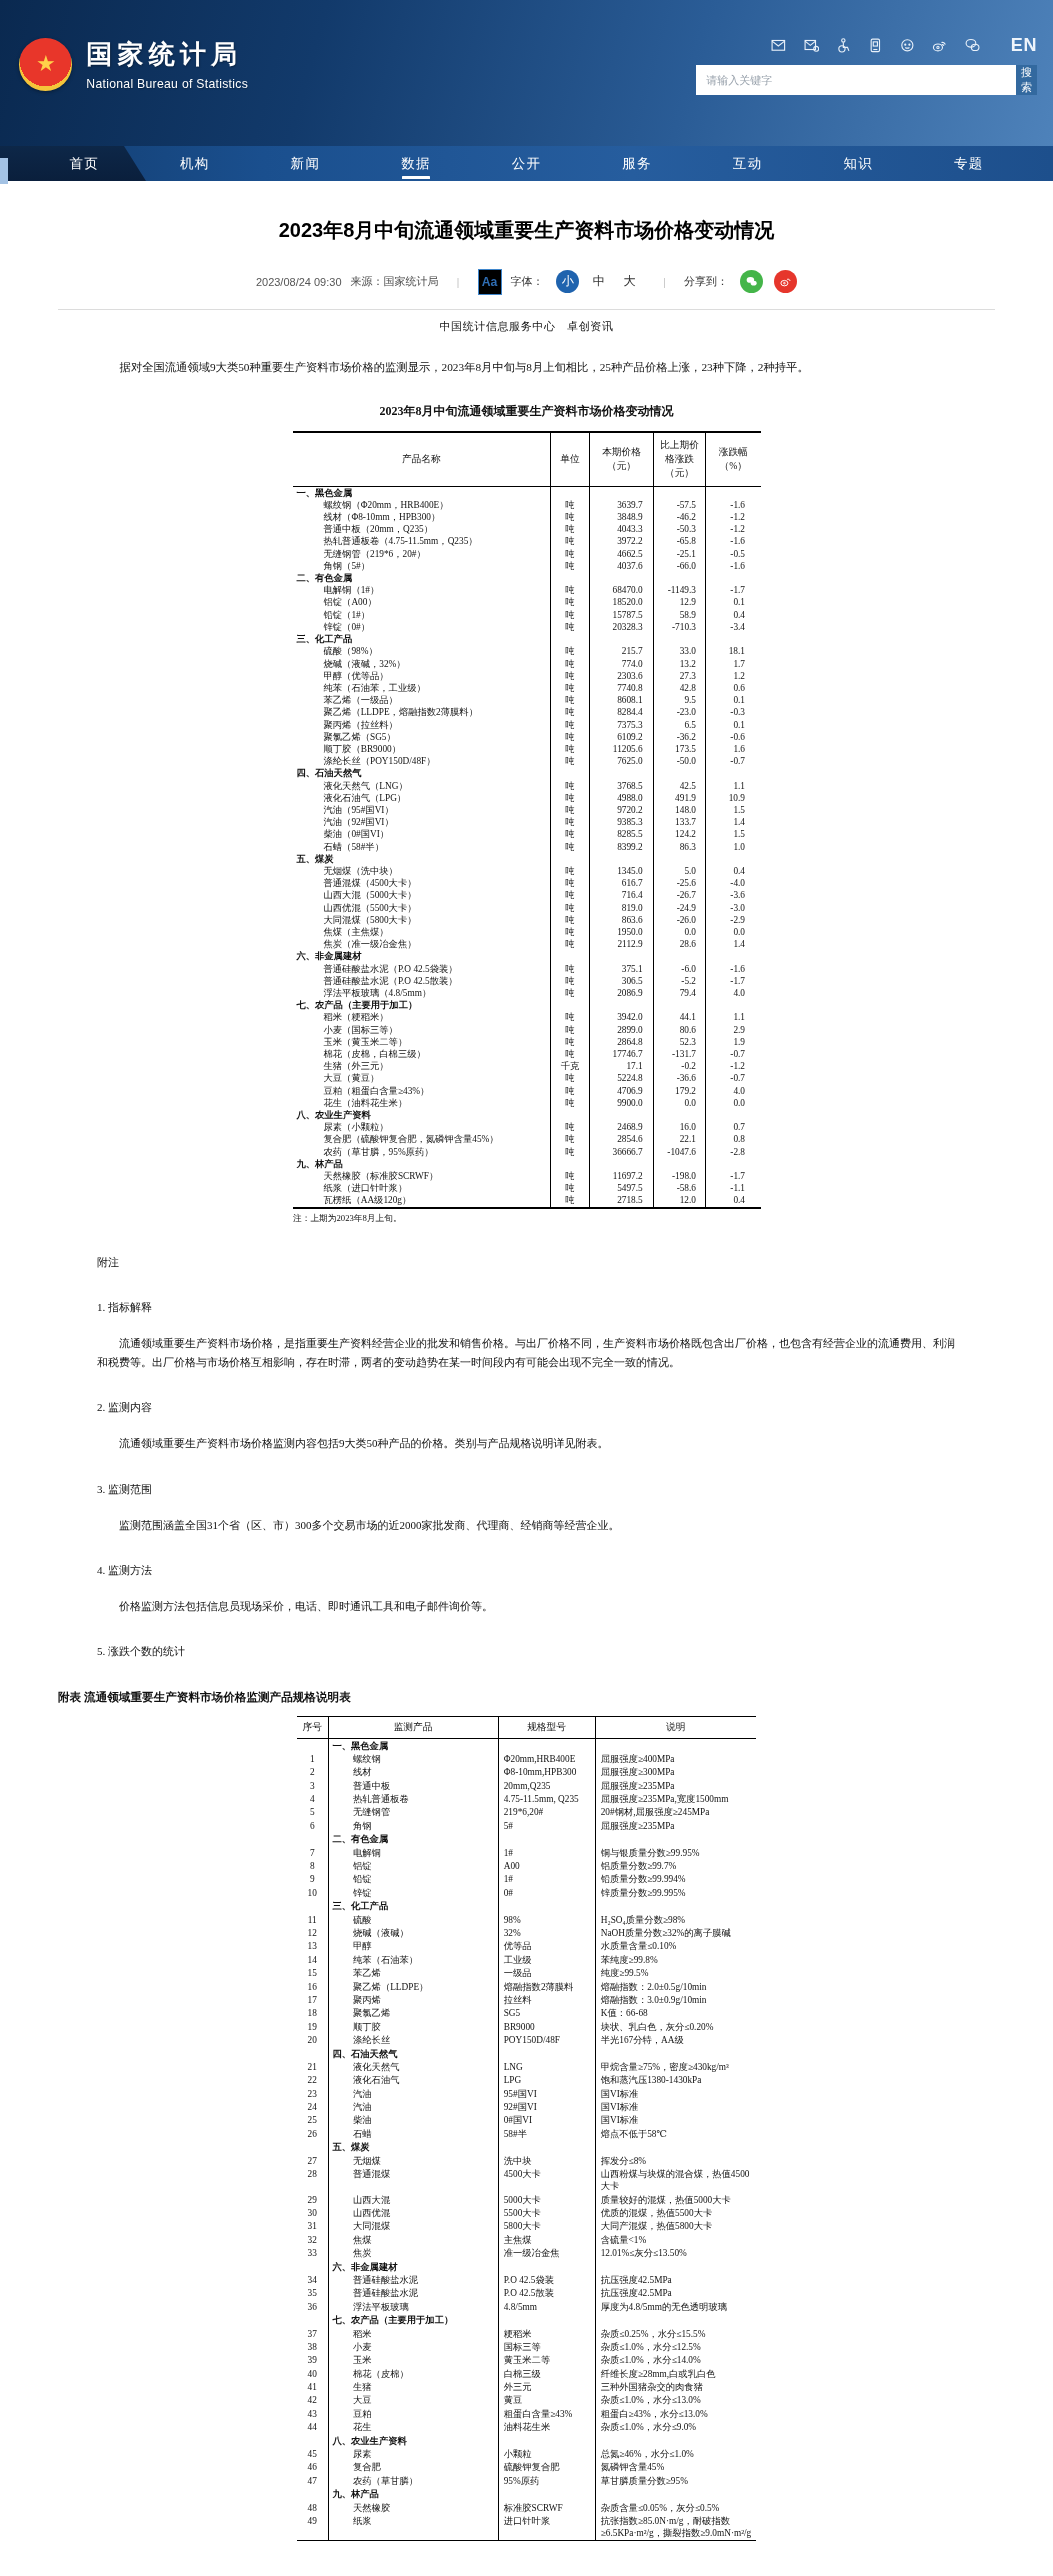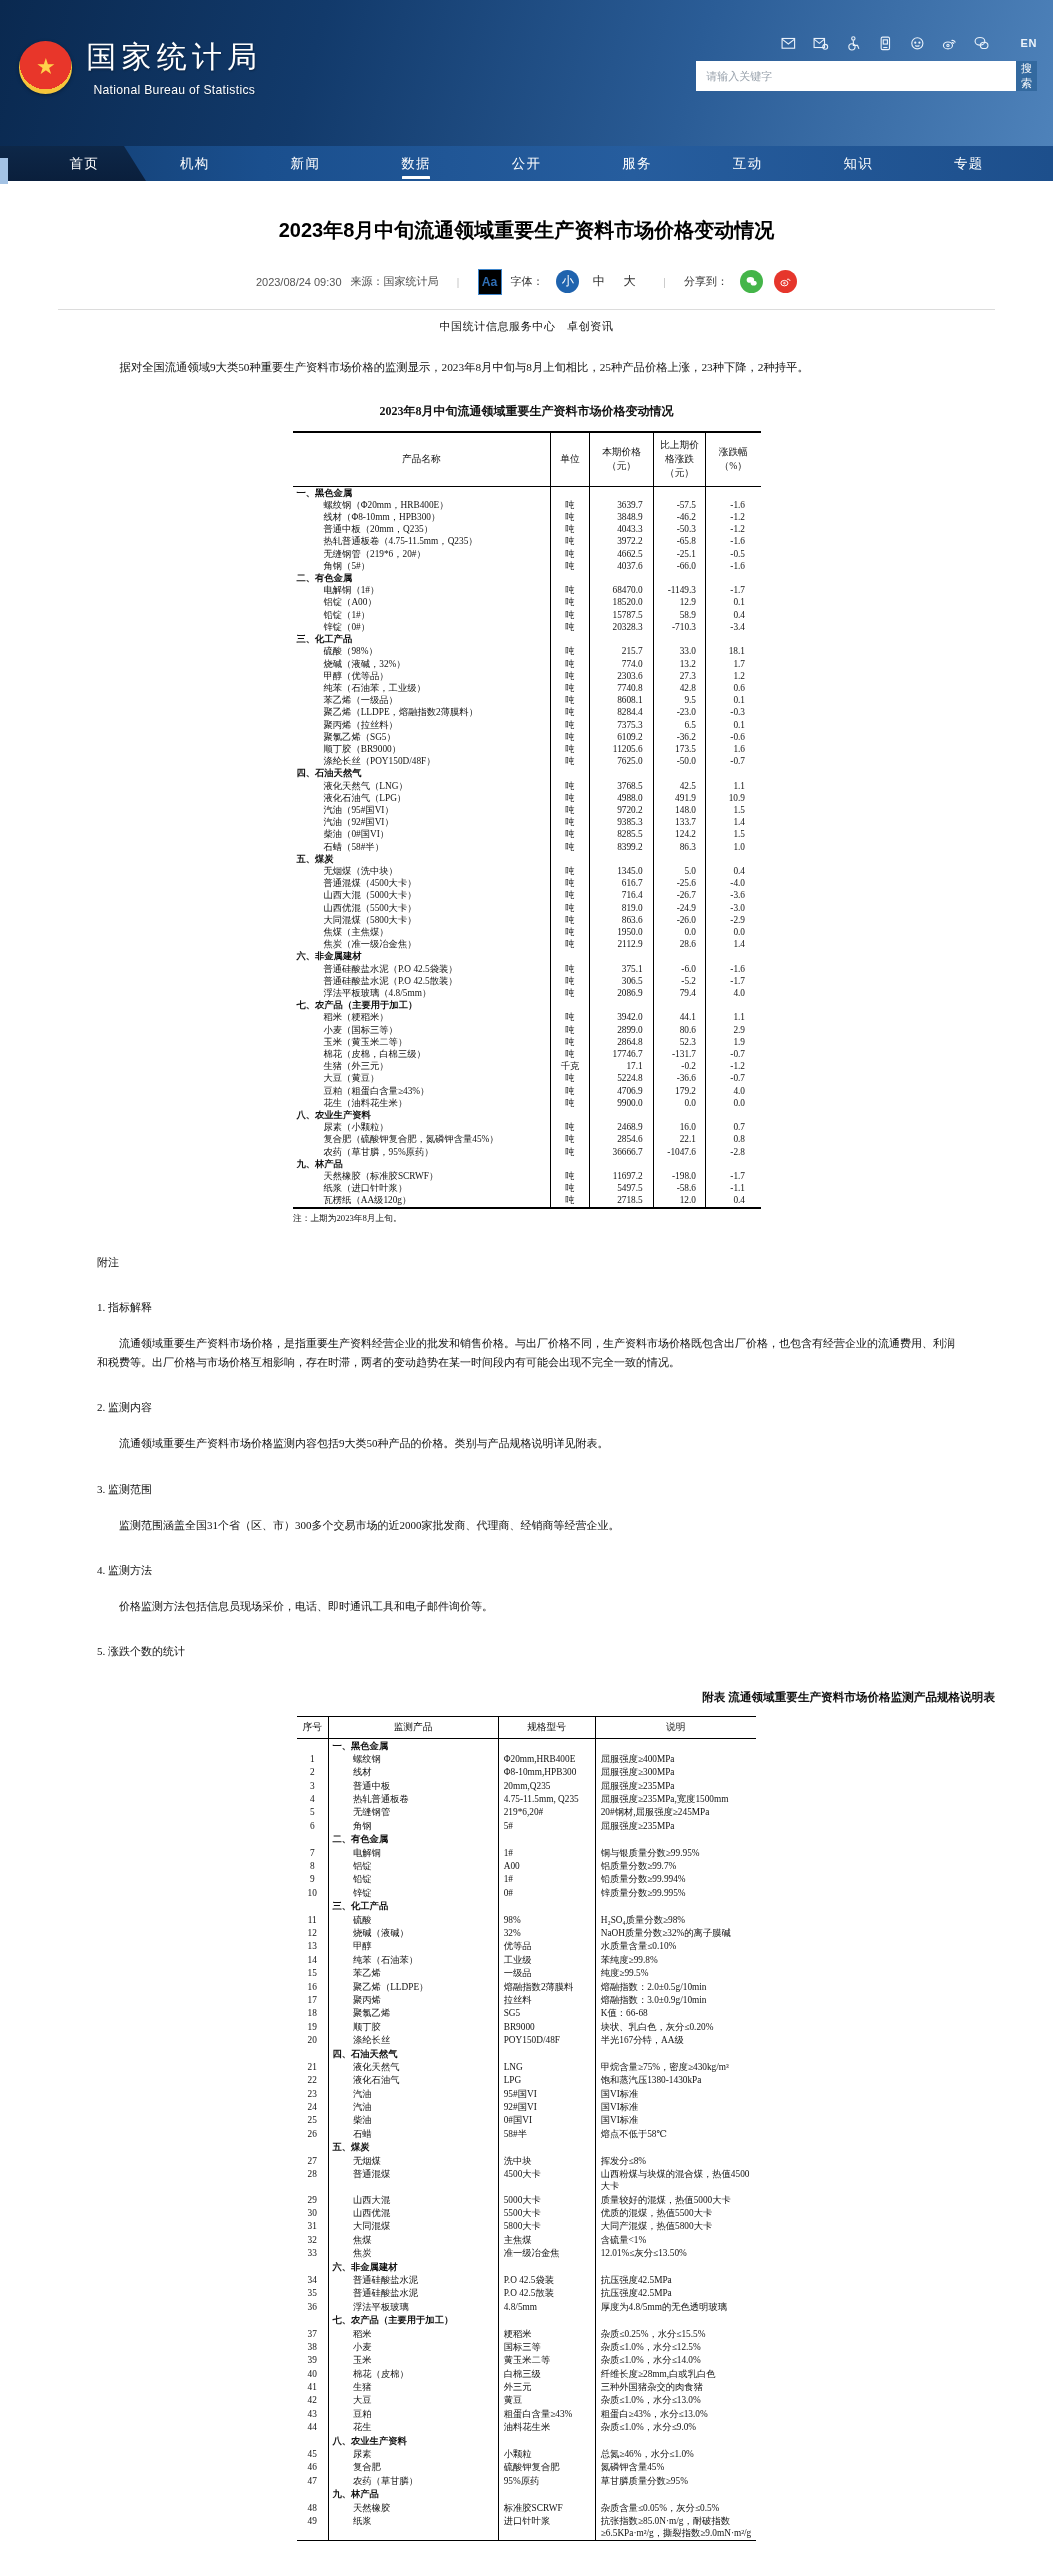--- a/index.html
+++ b/index.html
@@ -9,27 +9,27 @@
 
   
   .site-header { height:146px; position:relative; flex:none;
     background:linear-gradient(105deg,#0a2950 0%,#123a6b 30%,#2a5c96 65%,#4e82ba 100%); }
   .brand { position:absolute; left:19.3px; top:37px; display:flex; align-items:center; }
   .emblem { width:53px; height:53px; border-radius:50%;
     background:radial-gradient(circle at 50% 42%, #e8362a 0 64%, #f5c53a 64% 76%, #e8a21a 76% 100%);
     display:flex; align-items:center; justify-content:center; color:#ffd24a; font-size:22px; line-height:1;
     box-shadow:0 1.3px 3.9px rgba(0,0,0,.35); }
   .brand-text { margin-left:14px; color:#fff; }
-  .brand-cn { font-size:30px; font-weight:normal; letter-spacing:5.2px; text-shadow:0.6px 1.3px 1.9px rgba(0,0,0,.35); }
+  .brand-cn { font-size:26px; font-weight:bold; letter-spacing:5.2px; text-shadow:0.6px 1.3px 1.9px rgba(0,0,0,.35); }
   .brand-en { font-size:12.2px; margin-top:5.2px; letter-spacing:0.3px; text-shadow:0.6px 0.6px 1.3px rgba(0,0,0,.3);text-align:center; }
   .header-right { position:absolute; right:16px; top:35px; width:341px; }
   .quick-icons { display:flex; justify-content:flex-end; align-items:center; gap:15.5px; color:#e9f1fa; }
   .quick-icons .hicon { width:16.7px; height:16.7px; display:inline-flex; cursor:pointer; }
   .quick-icons svg { width:100%; height:100%; stroke:#e9f1fa; fill:none; stroke-width:1.6; }
-  .lang-switch { color:#eef4fb; font-size:11px; font-weight:bold; cursor:pointer; letter-spacing:0.6px;padding-left:15px; }
+  .lang-switch { color:#eef4fb; font-size:18px; font-weight:bold; cursor:pointer; letter-spacing:0.6px;padding-left:15px; }
   .search-bar { margin-top:9px; display:flex; height:30px; }
   .search-input { flex:1; border:0; background:#fff; padding:0 10.3px; font-size:11px; color:#333;
     font-family:"Liberation Sans",sans-serif; }
   .search-input::placeholder { color:#9aa3ad; }
   .search-btn { width:21px; border:0; background:#33699f; color:#fff; font-size:11px; cursor:pointer;
     font-family:"Liberation Sans",sans-serif; }
 
   
   .main-nav { height:35px; flex:none; position:relative;
     background:linear-gradient(90deg,#123c6e 0%,#1a4f8e 25%,#265d9e 60%,#1d4f8c 100%); }
@@ -89,21 +89,21 @@
   .price-note { width:467px; margin:3.9px auto 0 auto; font-size:8.7px;
     font-family:"Liberation Serif","DejaVu Serif",serif; }
 
   
   .notes { margin:28px 39px 0 39px; font-size:11px; line-height:19.3px; }
   .notes-heading { font-size:11px; }
   .note-title { margin-top:26px; }
   .note-body { margin-top:16.7px; text-indent:2em; }
 
   
-  .spec-title { text-align:right; font-weight:bold; font-size:11.6px; margin-top:28px;
+  .spec-title { text-align:left; font-weight:bold; font-size:11.6px; margin-top:28px;
     font-family:"Liberation Serif","DejaVu Serif",serif; }
   .spec-table { width:459px; margin:11.6px auto 0 auto; border-top:1.9px solid #000; border-bottom:1.9px solid #000;
     font-family:"Liberation Serif","DejaVu Serif",serif; font-size:9.3px; table-layout:fixed; }
   .spec-table th { font-weight:normal; font-size:9.7px; text-align:center; border-bottom:1.3px solid #000;
     padding:3.9px 1.3px; }
   .spec-table td { padding:0.6px 2.6px; line-height:12.2px; vertical-align:top; }
   .spec-table .s1, .spec-table .s2, .spec-table .s3 { border-left:1px solid #000; }
   .spec-table td.s0 { text-align:center; }
   .spec-table td.s1 { padding-left:24.5px; }
   .spec-table tr.cat-row td.s1 { padding-left:3.9px; font-weight:bold; }

